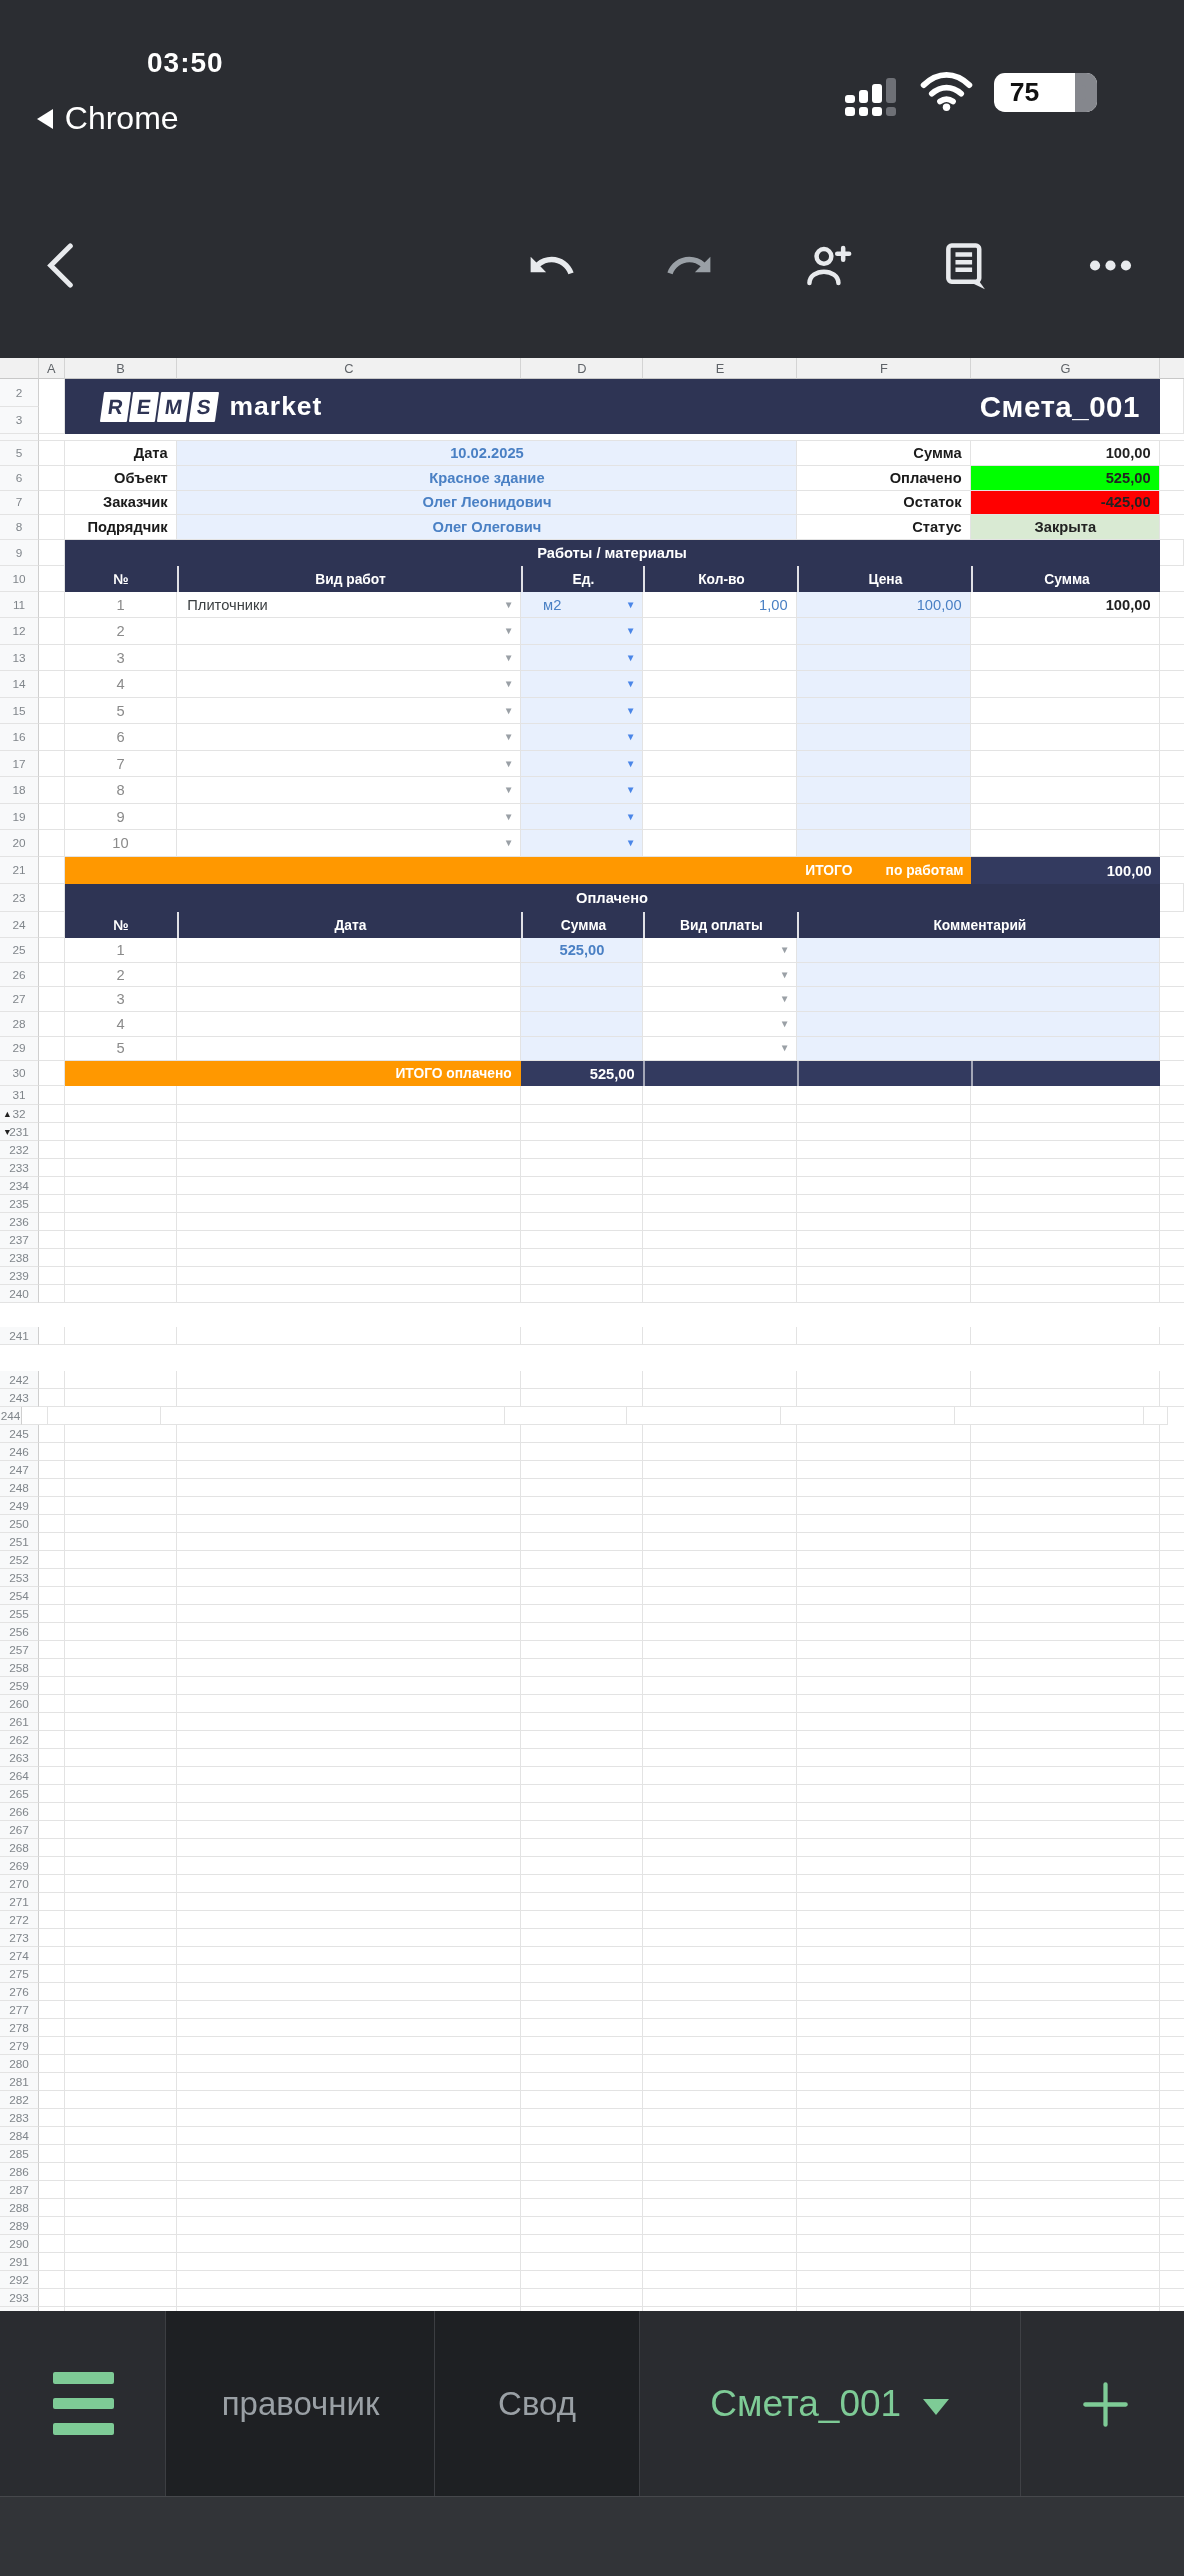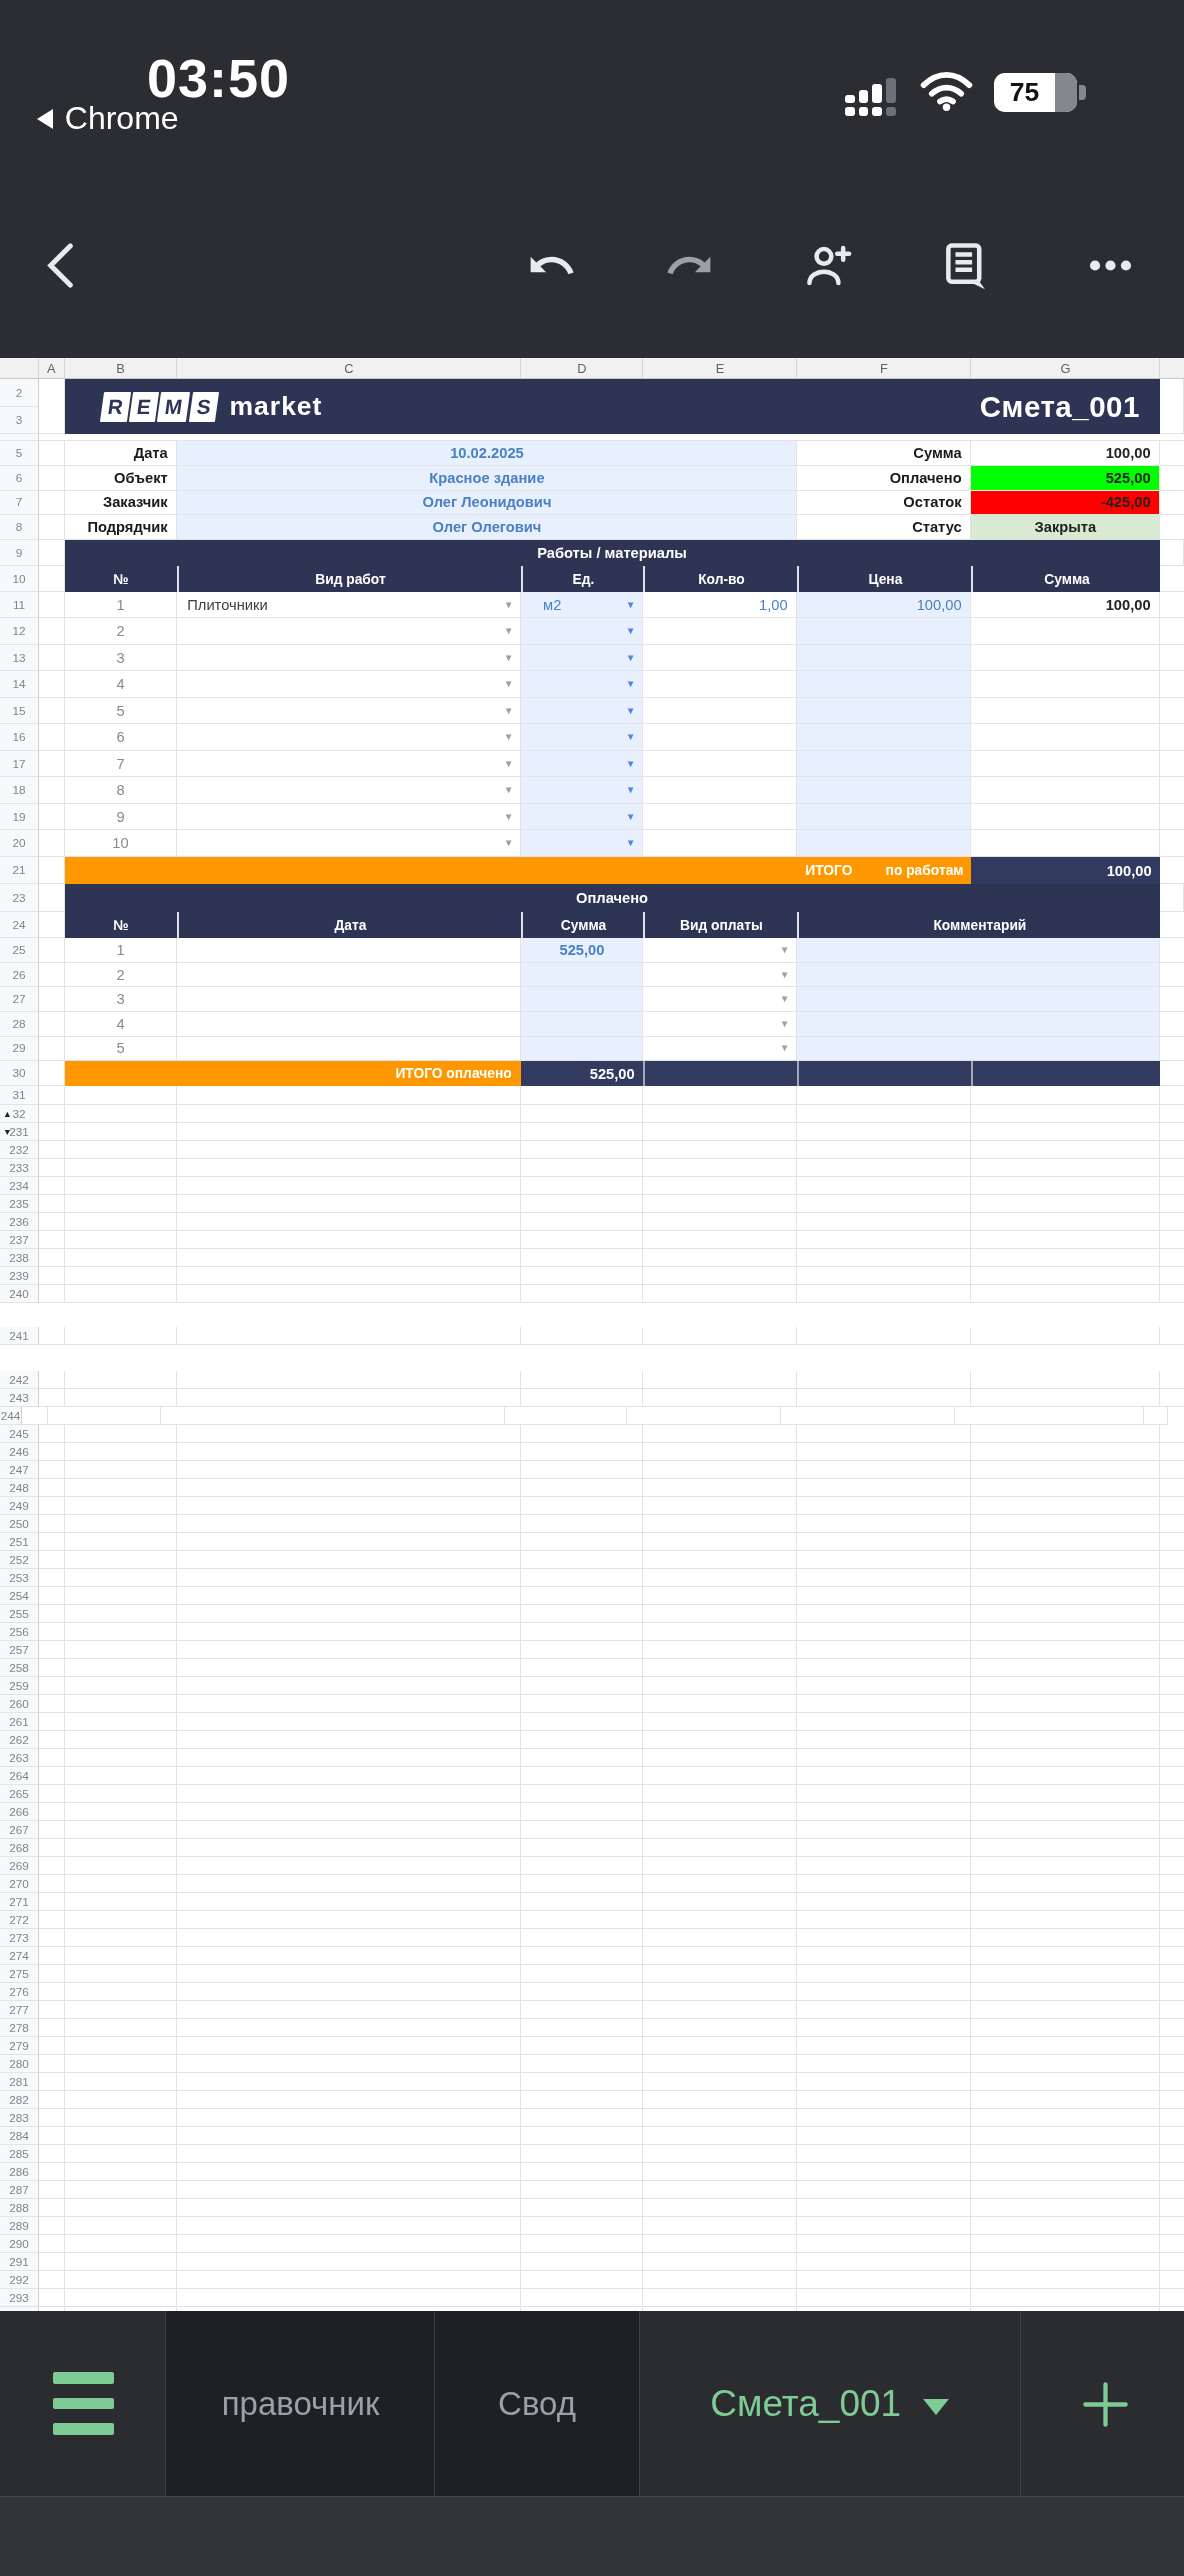--- a/index.html
+++ b/index.html
@@ -1,32 +1,32 @@
 <!DOCTYPE html>
 <html><head>
 <meta charset="utf-8">
 <style>
   html,body{margin:0;padding:0;background:#000;}
   .screen{position:relative;width:1185px;height:2576px;overflow:hidden;
           font-family:"Liberation Sans",sans-serif;background:#2b2d32;}
 
   
   .topbar{position:absolute;left:0;top:0;width:1185px;height:354px;background:#2b2d32;}
-  .time{position:absolute;left:147px;top:47px;color:#fff;font-size:54px;font-weight:600;letter-spacing:1px;}
+  .time{position:absolute;left:147px;top:47px;color:#fff;font-size:28px;font-weight:600;letter-spacing:1px;}
   .backapp{position:absolute;left:37px;top:100px;display:flex;align-items:center;color:#fff;}
   .backapp .tri{width:0;height:0;border-top:10.8px solid transparent;border-bottom:10.8px solid transparent;
                 border-right:16.7px solid #fff;margin-right:11.8px;}
   .backapp .txt{font-size:32px;font-weight:400;text-align:right;}
   .sigwrap{position:absolute;left:845px;top:73px;display:flex;align-items:flex-end;gap:3.9px;height:43px;}
   .sigcol{display:flex;flex-direction:column;justify-content:flex-end;align-items:center;gap:3.9px;height:43px;}
   .sigbar{width:9.8px;border-radius:2.9px;background:#fff;}
   .sigdot{width:9.8px;height:8.8px;border-radius:2.9px;background:#fff;}
   .dim{background:#6e7076 !important;}
   .wifi{position:absolute;left:920px;top:71px;}
-  .batt{position:absolute;left:994px;top:73px;width:83px;height:39px;border-radius:10.8px;background:#fff;overflow:hidden;}
+  .batt{position:absolute;left:994px;top:73px;width:83px;height:39px;border-radius:10.8px;background:#fff;overflow:hidden;padding-left:20px;}
   .batt .lvl{position:absolute;right:0;top:0;width:21.6px;height:39px;background:#85878d;}
   .batt .pct{position:absolute;left:0;top:0;width:61px;height:39px;display:flex;align-items:center;justify-content:center;
              font-size:26.5px;font-weight:700;color:#111;}
   .nub{position:absolute;left:1079px;top:85px;width:6.9px;height:14.7px;background:#85878d;border-radius:0 3.9px 3.9px 0;}
   .tb-ic{position:absolute;top:236px;width:59px;height:59px;display:flex;align-items:center;justify-content:center;cursor:pointer;}
 
   
   .sheet{position:absolute;left:0;top:354px;width:1185px;height:1957px;background:#fff;overflow:hidden;}
   .darkstrip{height:3.9px;background:#2b2d32;}
   .row{display:flex;}

